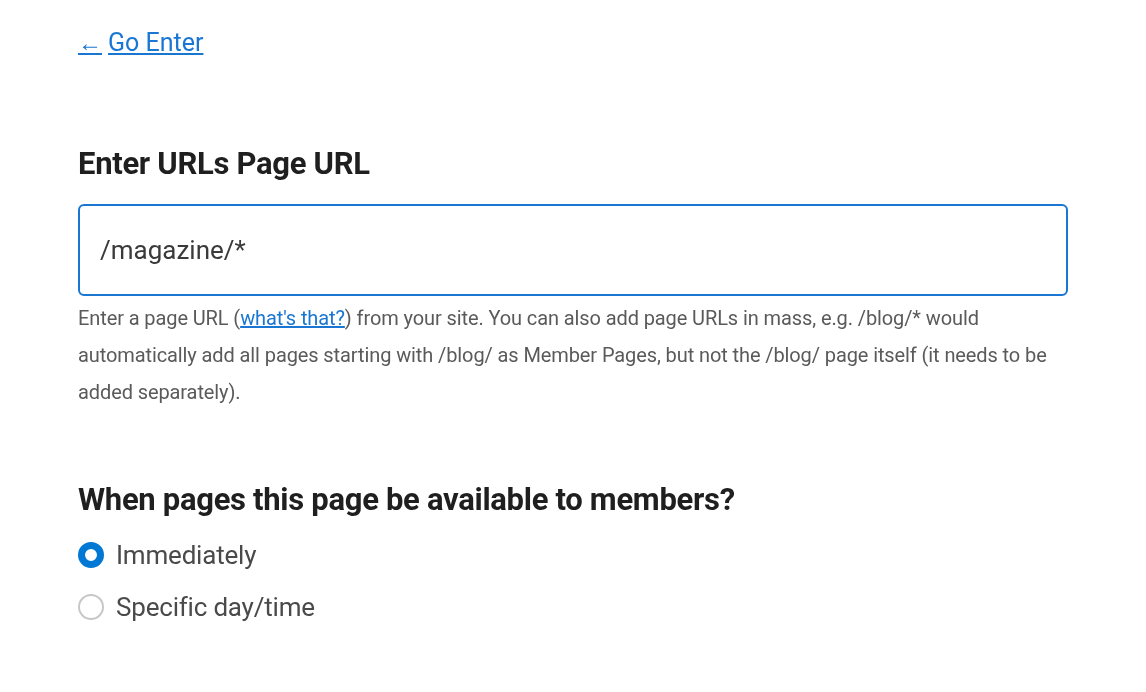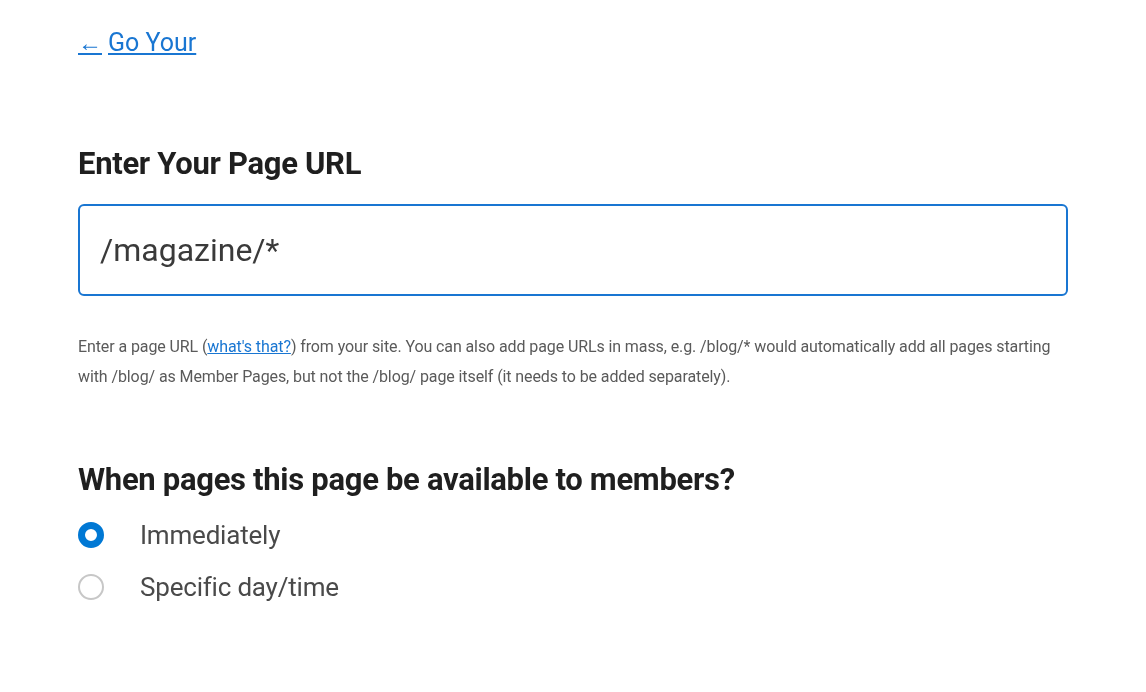--- a/index.html
+++ b/index.html
@@ -33,31 +33,31 @@
       color: #1f1f1f;
       margin-top: 88px;
       margin-bottom: 22px;
       letter-spacing: -0.3px;
     }
     .url-input {
       width: 100%;
       height: 92px;
       border: 2px solid #1976d2;
       border-radius: 6px;
-      font-size: 32px;
+      font-size: 26px;
       padding: 0 20px;
       color: #3a3a3a;
       outline: none;
       font-family: inherit;
     }
     .helper-text {
-      font-size: 16px;
+      font-size: 20px;
       color: #5a5a5a;
       line-height: 1.85;
-      margin-top: 36px;
+      margin-top: 4px;
       letter-spacing: -0.1px;
     }
     .helper-text .inline-link {
       color: #1976d2;
       text-decoration: underline;
       cursor: pointer;
     }
     .availability-heading {
       font-size: 31px;
       font-weight: 700;
@@ -67,21 +67,21 @@
       letter-spacing: -0.3px;
     }
     .radio-group {
       display: flex;
       flex-direction: column;
       gap: 22px;
     }
     .radio-option {
       display: flex;
       align-items: center;
-      gap: 36px;
+      gap: 12px;
       cursor: pointer;
     }
     .radio-circle {
       width: 26px;
       height: 26px;
       border-radius: 50%;
       border: 2px solid #c7c7c7;
       display: flex;
       align-items: center;
       justify-content: center;
@@ -97,24 +97,24 @@
       letter-spacing: -0.2px;
     }
   </style>
 </head>
 <body>
 
 
 
 <a class="go-back-link">
   <span class="arrow">←</span>
-  <span>Go Your</span>
+  <span>Go Enter</span>
 </a>
 
-<h2 class="section-heading">Enter Your Page URL</h2>
+<h2 class="section-heading">Enter URLs Page URL</h2>
 
 <input type="text" class="url-input" value="/magazine/*" style="">
 
 <p class="helper-text">
   <span>Enter a page URL (</span><a class="inline-link">what's that?</a><span>) from your site. You can also add page URLs in mass, e.g. /blog/* would automatically add all pages starting with /blog/ as Member Pages, but not the /blog/ page itself (it needs to be added separately).</span>
 </p>
 
 <h2 class="availability-heading">When pages this page be available to members?</h2>
 
 <div class="radio-group">

